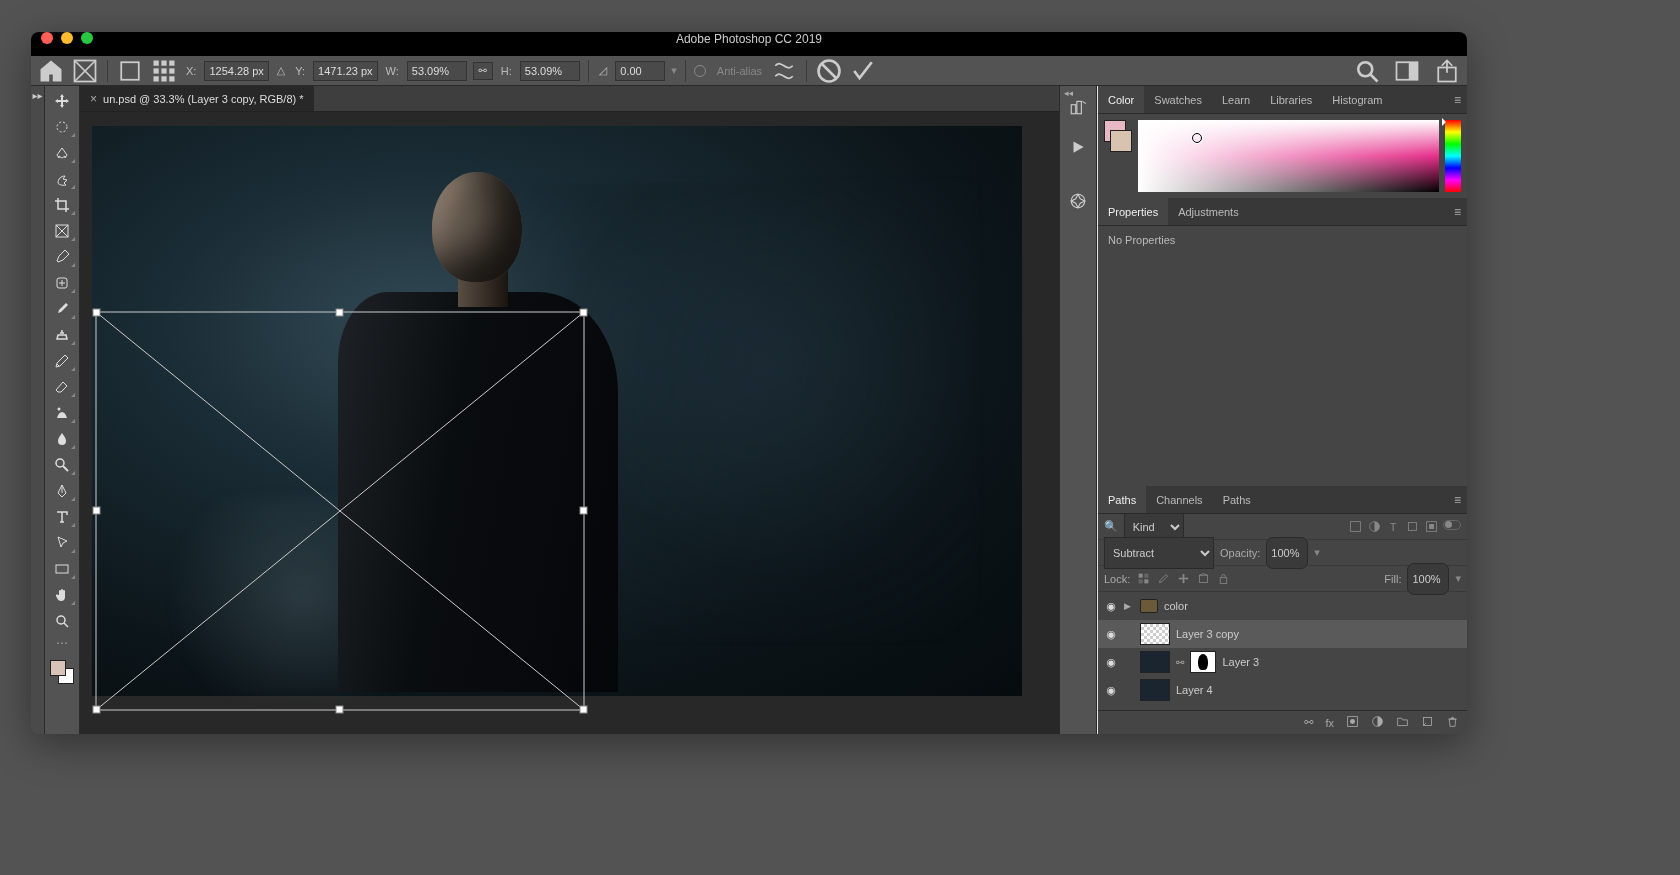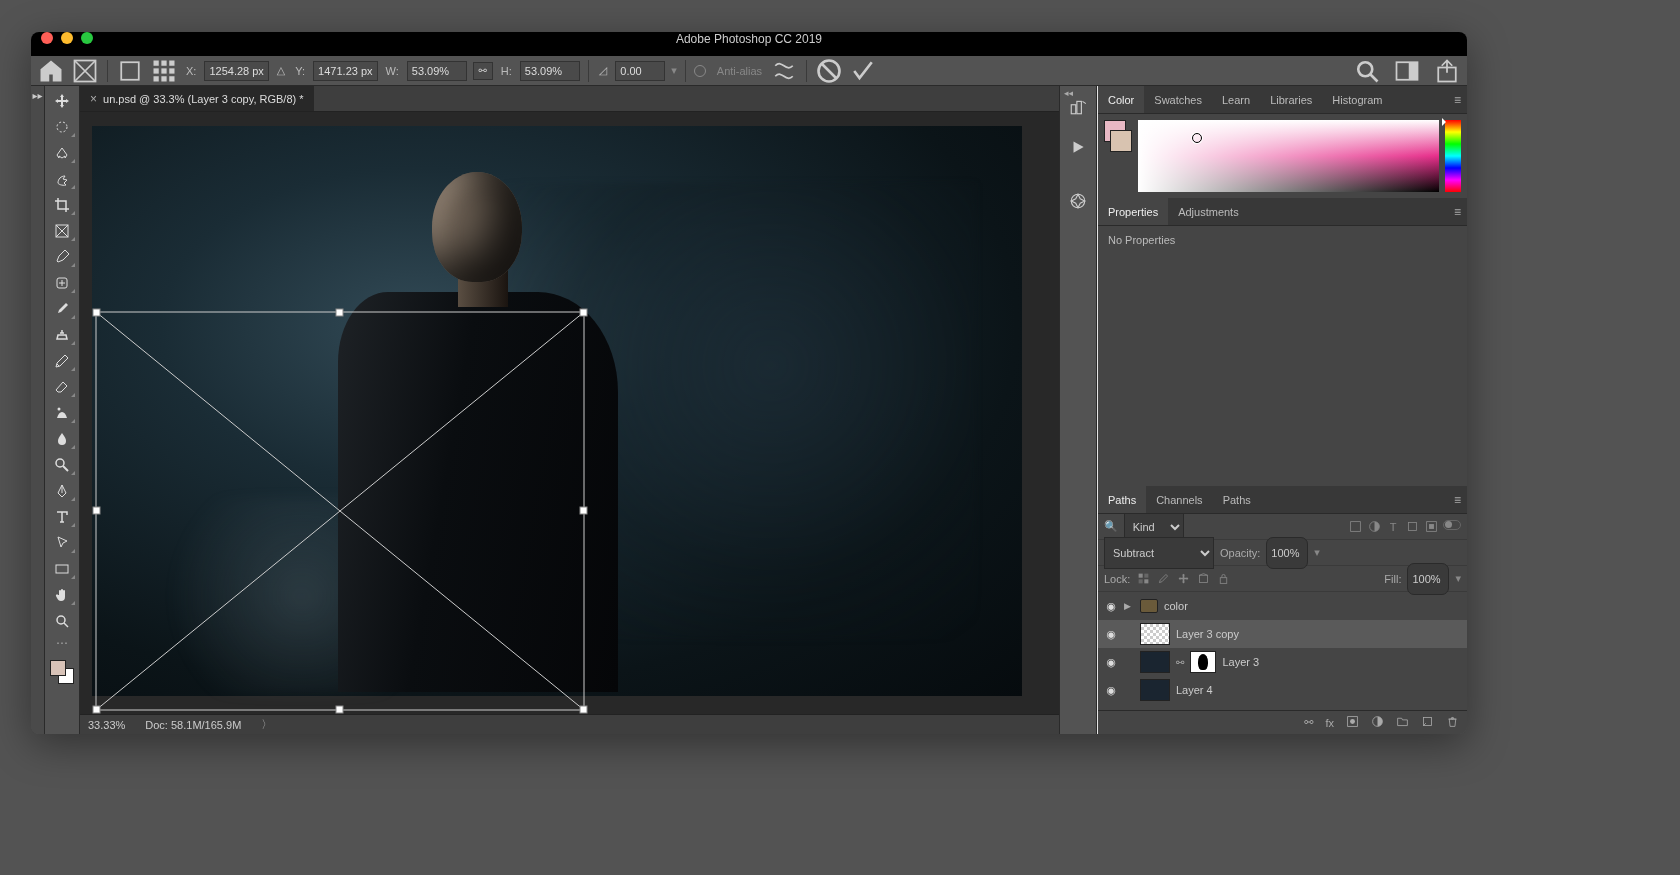--- a/index.html
+++ b/index.html
@@ -332,25 +332,20 @@
           <rect class="handle" x="1" y="1" width="7" height="7"></rect>
             <rect class="handle" x="244" y="1" width="7" height="7"></rect>
             <rect class="handle" x="488" y="1" width="7" height="7"></rect>
           <rect class="handle" x="1" y="199" width="7" height="7"></rect>
             <rect class="handle" x="488" y="199" width="7" height="7"></rect>
           <rect class="handle" x="1" y="398" width="7" height="7"></rect>
             <rect class="handle" x="244" y="398" width="7" height="7"></rect>
             <rect class="handle" x="488" y="398" width="7" height="7"></rect>
         </svg>
       </div>
-      <div class="statusbar">
-        <span>33.33%</span>
-        <span>Doc: 58.1M/165.9M</span>
-        <span style="color:#aaa">〉</span>
-      </div>
     </div>
 
     <div class="midstrip">
       <span class="collapse">◂◂</span>
       <div><svg width="18" height="18" viewBox="0 0 16 16">
             <rect x="2" y="6" width="4" height="8" fill="none" stroke="currentColor"></rect>
             <rect x="7" y="3" width="4" height="11" fill="none" stroke="currentColor"></rect>
             <path d="M12 3l3 2" stroke="currentColor"></path>
           </svg></div>
       <div><svg width="18" height="18" viewBox="0 0 16 16">

